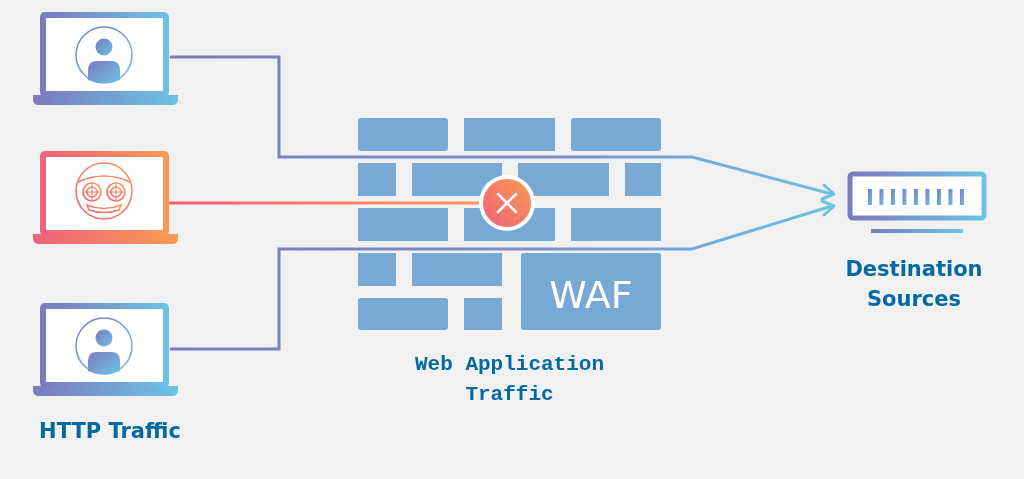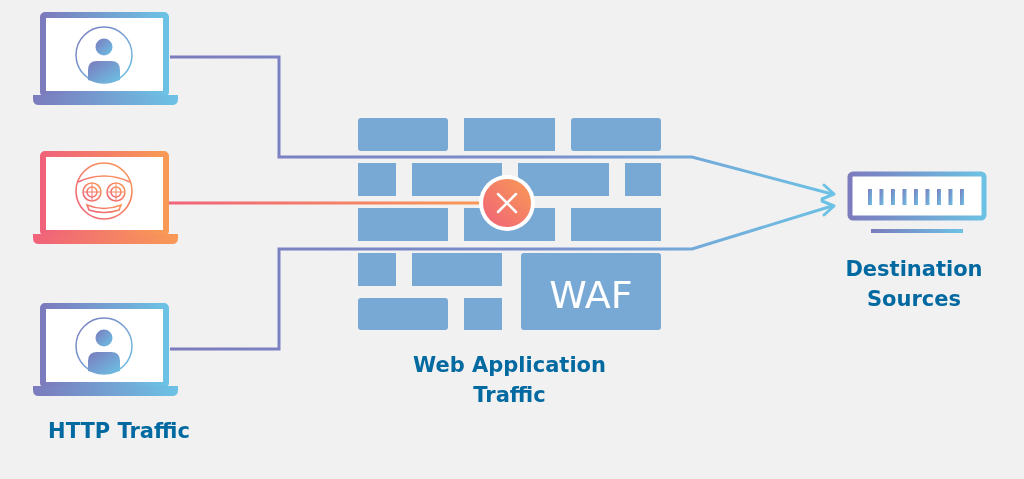--- a/index.html
+++ b/index.html
@@ -13,22 +13,22 @@
     .label {
       position: absolute;
       color: #0369a1;
       font-weight: bold;
       font-size: 21px;
       line-height: 30px;
       text-align: center;
       white-space: nowrap;
     }
     .label span { display: block; }
-    #label-sources { left: 17px; top: 416px; width: 204px; }
-    #label-waf { left: 358px; top: 350px; width: 303px; }
+    #label-sources { left: 8px; top: 416px; width: 204px; }
+    #label-waf { left: 358px; top: 350px; width: 303px; font-family: Liberation Mono, monospace; }
     #label-server { left: 812px; top: 254px; width: 204px; }
   </style>
 </head>
 <body>
 
 <svg id="stage" width="1024" height="479" viewBox="0 0 1024 479" xmlns="http://www.w3.org/2000/svg">
   <defs>
     <linearGradient id="gBlue" x1="0" y1="0" x2="1" y2="0">
       <stop offset="0" stop-color="#7b7bbd"></stop>
       <stop offset="1" stop-color="#6cc2e5"></stop>

